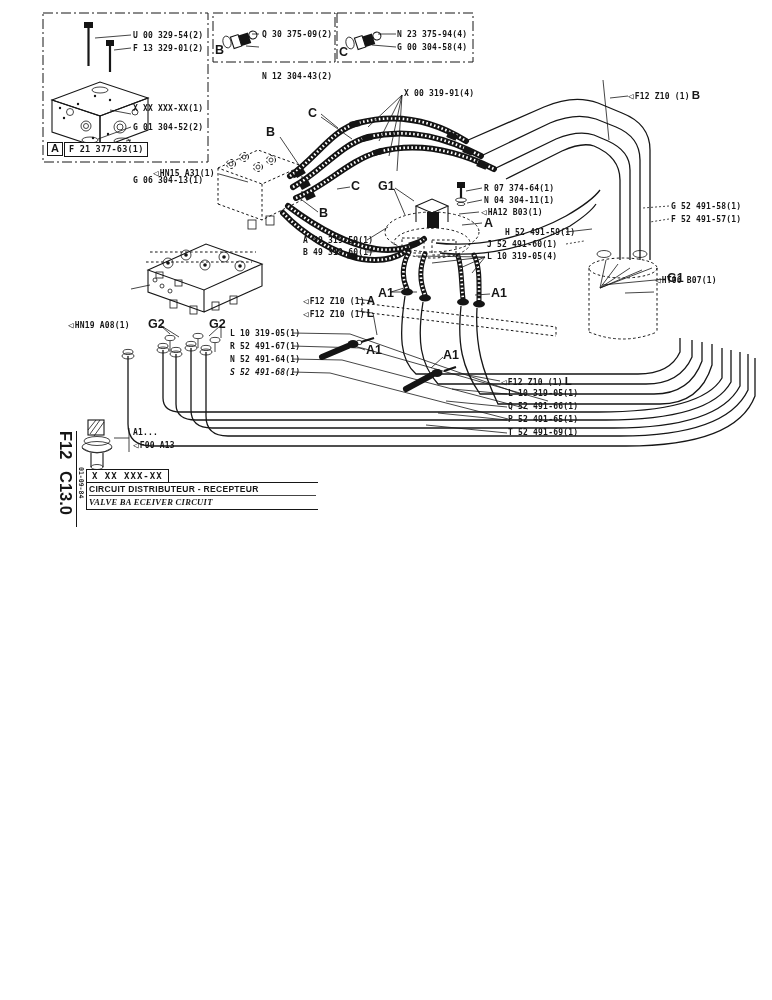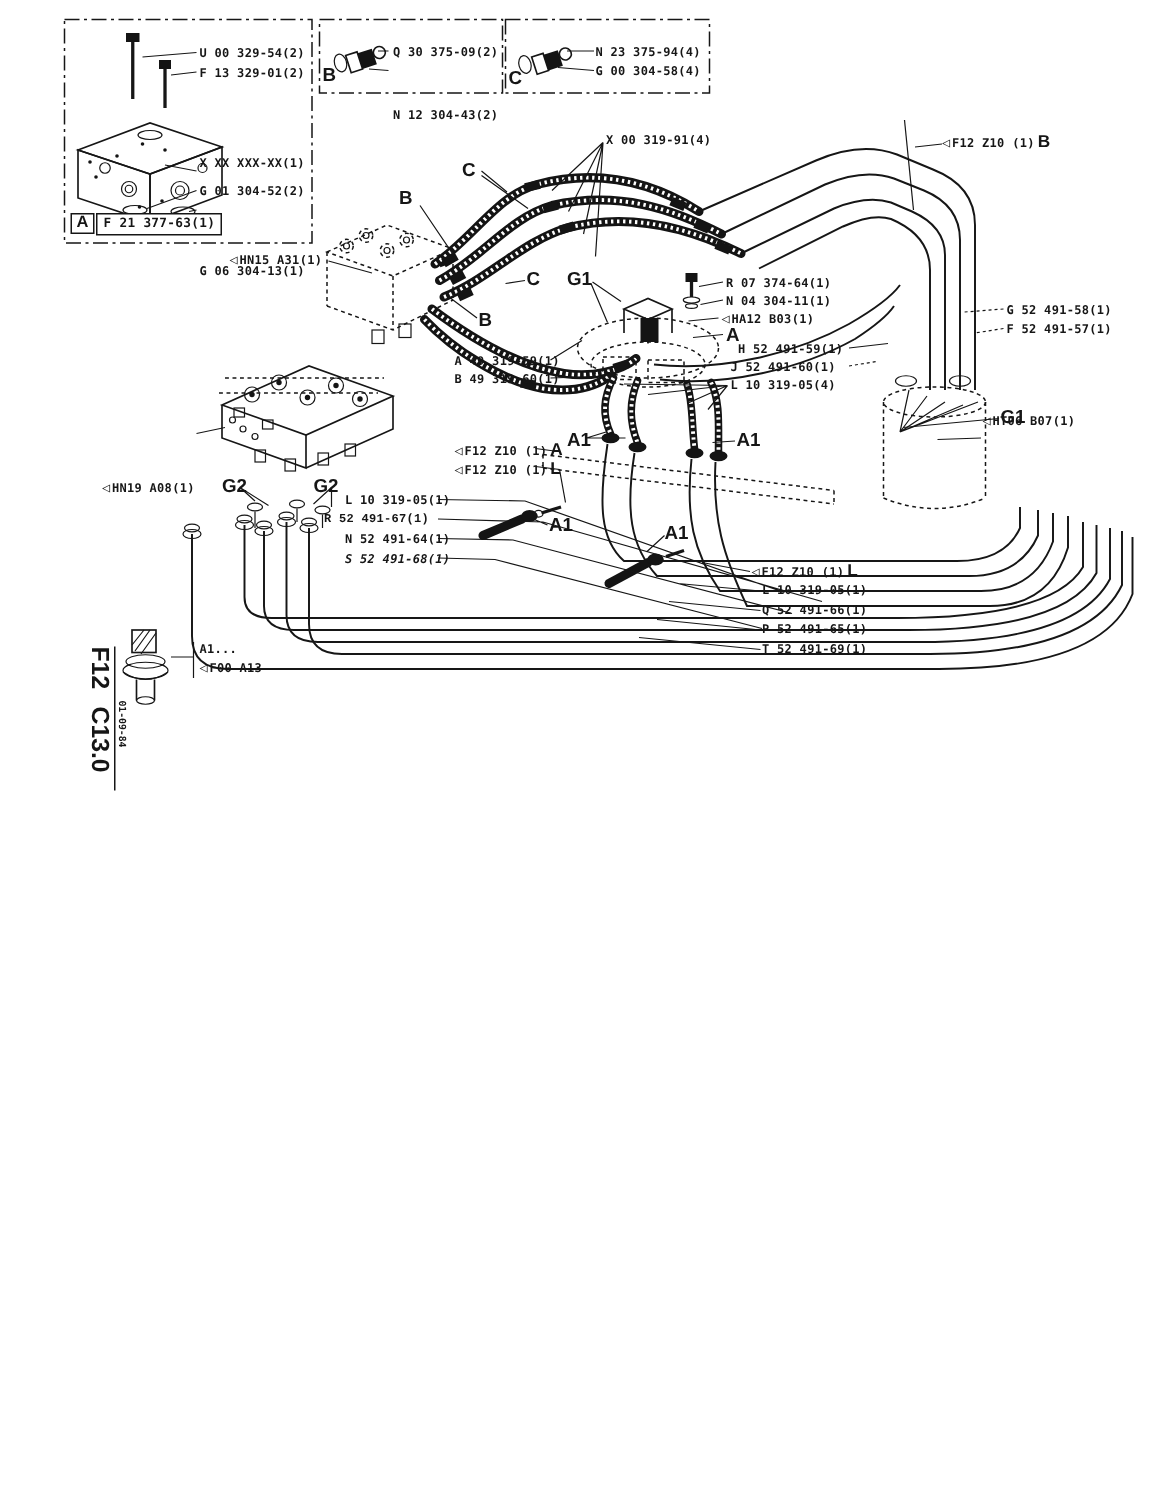--- a/index.html
+++ b/index.html
@@ -309,47 +309,54 @@
       <div class="lbl letter" style="left: 308px; top: 107px;"><span>C</span></div>
       <div class="lbl letter" style="left: 266px; top: 126px;"><span>B</span></div>
       <div class="lbl part" style="left: 153px; top: 169px;"><span class="flag">◁</span><span>HN15 A31(1)</span></div>
       <div class="lbl letter" style="left: 351px; top: 180px;"><span>C</span></div>
       <div class="lbl letter" style="left: 378px; top: 180px;"><span>G1</span></div>
       <div class="lbl letter" style="left: 319px; top: 207px;"><span>B</span></div>
       <div class="lbl part" style="left: 484px; top: 184px;"><span>R 07 374-64(1)</span></div>
       <div class="lbl part" style="left: 484px; top: 196px;"><span>N 04 304-11(1)</span></div>
       <div class="lbl part" style="left: 481px; top: 208px;"><span class="flag">◁</span><span>HA12 B03(1)</span></div>
       <div class="lbl letter" style="left: 484px; top: 217px;"><span>A</span></div>
-      <div class="lbl part" style="left: 492px; top: 228px;"><span>H 52 491-59(1)</span></div>
+      <div class="lbl part" style="left: 505px; top: 228px;"><span>H 52 491-59(1)</span></div>
       <div class="lbl part" style="left: 487px; top: 240px;"><span>J 52 491-60(1)</span></div>
       <div class="lbl part" style="left: 487px; top: 252px;"><span>L 10 319-05(4)</span></div>
       <div class="lbl part" style="left: 303px; top: 236px;"><span>A 49 319-59(1)</span></div>
       <div class="lbl part" style="left: 303px; top: 248px;"><span>B 49 319-60(1)</span></div>
       <div class="lbl part" style="left: 671px; top: 202px;"><span>G 52 491-58(1)</span></div>
       <div class="lbl part" style="left: 671px; top: 215px;"><span>F 52 491-57(1)</span></div>
       <div class="lbl letter" style="left: 667px; top: 272px;"><span>G1</span></div>
       <div class="lbl part" style="left: 655px; top: 276px;"><span class="flag">◁</span><span>HT06 B07(1)</span></div>
       <div class="lbl letter" style="left: 378px; top: 287px;"><span>A1</span></div>
       <div class="lbl letter" style="left: 491px; top: 287px;"><span>A1</span></div>
       <div class="lbl part" style="left: 303px; top: 294px;"><span class="flag">◁</span><span>F12 Z10 (1)</span><span class="suffix">A</span></div>
       <div class="lbl part" style="left: 303px; top: 307px;"><span class="flag">◁</span><span>F12 Z10 (1)</span><span class="suffix">L</span></div>
       <div class="lbl letter" style="left: 148px; top: 318px;"><span>G2</span></div>
       <div class="lbl letter" style="left: 209px; top: 318px;"><span>G2</span></div>
       <div class="lbl part" style="left: 230px; top: 329px;"><span>L 10 319-05(1)</span></div>
-      <div class="lbl part" style="left: 216px; top: 342px; font-family: Liberation Mono, monospace;"><span>R 52 491-67(1)</span></div>
+      <div class="lbl part" style="left: 230px; top: 342px;"><span>R 52 491-67(1)</span></div>
       <div class="lbl part" style="left: 230px; top: 355px;"><span>N 52 491-64(1)</span></div>
       <div class="lbl part" style="left: 230px; top: 368px; font-style: italic;"><span>S 52 491-68(1)</span></div>
       <div class="lbl letter" style="left: 366px; top: 344px;"><span>A1</span></div>
       <div class="lbl letter" style="left: 443px; top: 349px;"><span>A1</span></div>
       <div class="lbl part" style="left: 501px; top: 375px;"><span class="flag">◁</span><span>F12 Z10 (1)</span><span class="suffix">L</span></div>
       <div class="lbl part" style="left: 508px; top: 389px;"><span>L 10 319-05(1)</span></div>
       <div class="lbl part" style="left: 508px; top: 402px;"><span>Q 52 491-66(1)</span></div>
       <div class="lbl part" style="left: 508px; top: 415px;"><span>P 52 491-65(1)</span></div>
       <div class="lbl part" style="left: 508px; top: 428px;"><span>T 52 491-69(1)</span></div>
       <div class="lbl part" style="left: 68px; top: 285px; margin-top: 36px;"><span class="flag">◁</span><span>HN19 A08(1)</span></div>
       <div class="lbl part" style="left: 133px; top: 428px; text-align: right;"><span>A1...</span></div>
       <div class="lbl part" style="left: 133px; top: 441px;"><span class="flag">◁</span><span>F00 A13</span></div>
     </div>
 
 <div class="vcode">F12 C13.0</div>
 <div class="vdate">01-09-84</div>
-
+<div class="tb">
+  <div class="tb-row1">X XX XXX-XX</div>
+  <div class="tb-body">
+    <div class="tb-fr">CIRCUIT DISTRIBUTEUR - RECEPTEUR</div>
+    <div class="tb-en">VALVE BA      ECEIVER CIRCUIT</div>
+  </div>
 </div>
 
+</div>
+
 </body></html>

